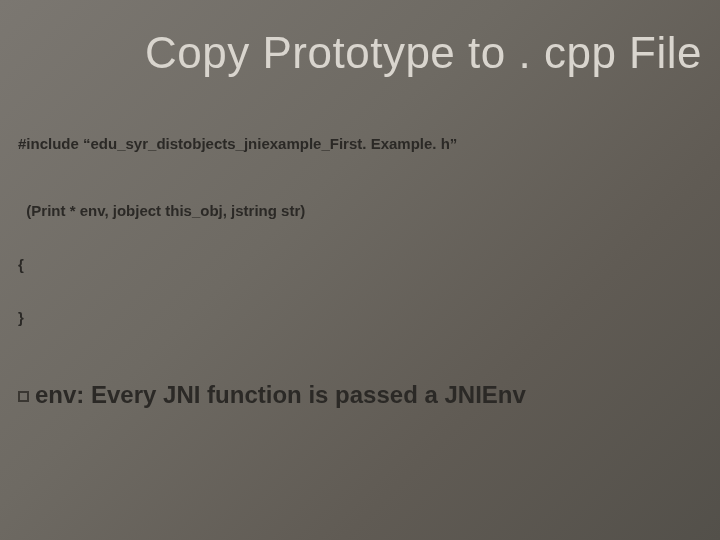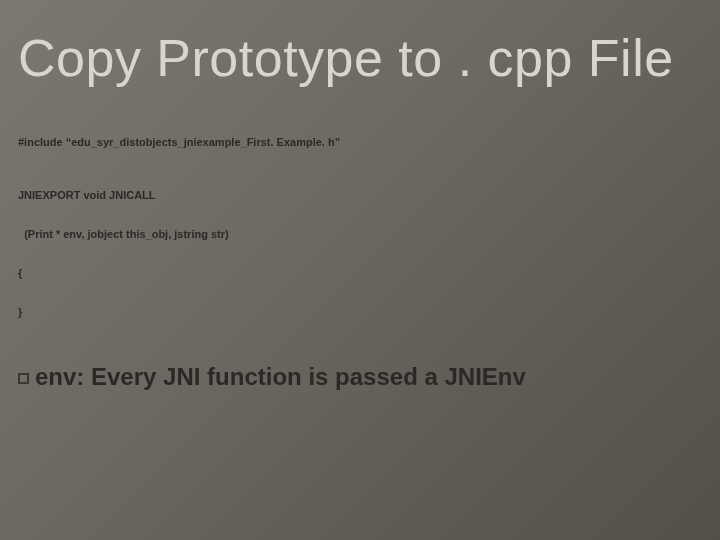--- a/index.html
+++ b/index.html
@@ -13,29 +13,29 @@
     color: #2d2b28;
   }
   .slide {
     width: 720px;
     height: 540px;
     box-sizing: border-box;
     padding: 24px 18px 18px 18px;
     position: relative;
   }
   .title {
-    font-size: 52px;
+    font-size: 44px;
     font-weight: 400;
     color: #d9d5ce;
-    text-align: left;
+    text-align: right;
     margin: 4px 0 22px 0;
     letter-spacing: 0.5px;
   }
   .code-block {
-    font-size: 11px;
+    font-size: 15px;
     font-weight: bold;
     color: #2b2926;
     line-height: 1.18;
     margin-bottom: 18px;
     white-space: pre-wrap;
   }
   .incl {
     margin-bottom: 14px;
   }
   .notes {
@@ -59,21 +59,20 @@
 </style>
 </head>
 <body>
 
 <div class="slide">
 
   <div class="title">Copy Prototype to . cpp File</div>
 
   <div class="code-block">
     <div class="incl">#include “edu_syr_distobjects_jniexample_First. Example. h”</div>
-    <div>JNIEXPORT void JNICALL</div>
     <div>  (Print * env, jobject this_obj, jstring str)</div>
     <div>{</div>
     <div>}</div>
   </div>
 
   <div class="notes">
     <span class="line"><span class="bullet"></span><span>env: Every JNI function is passed a JNIEnv</span></span>
 
   </div>
 

